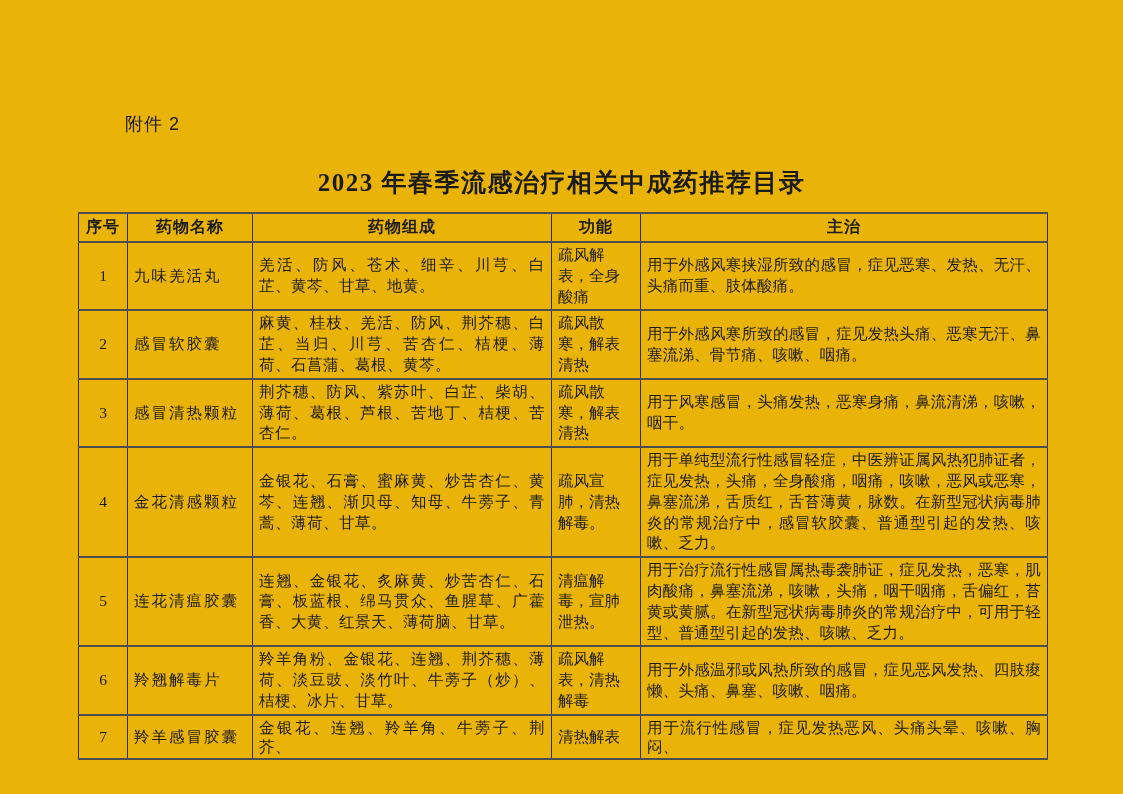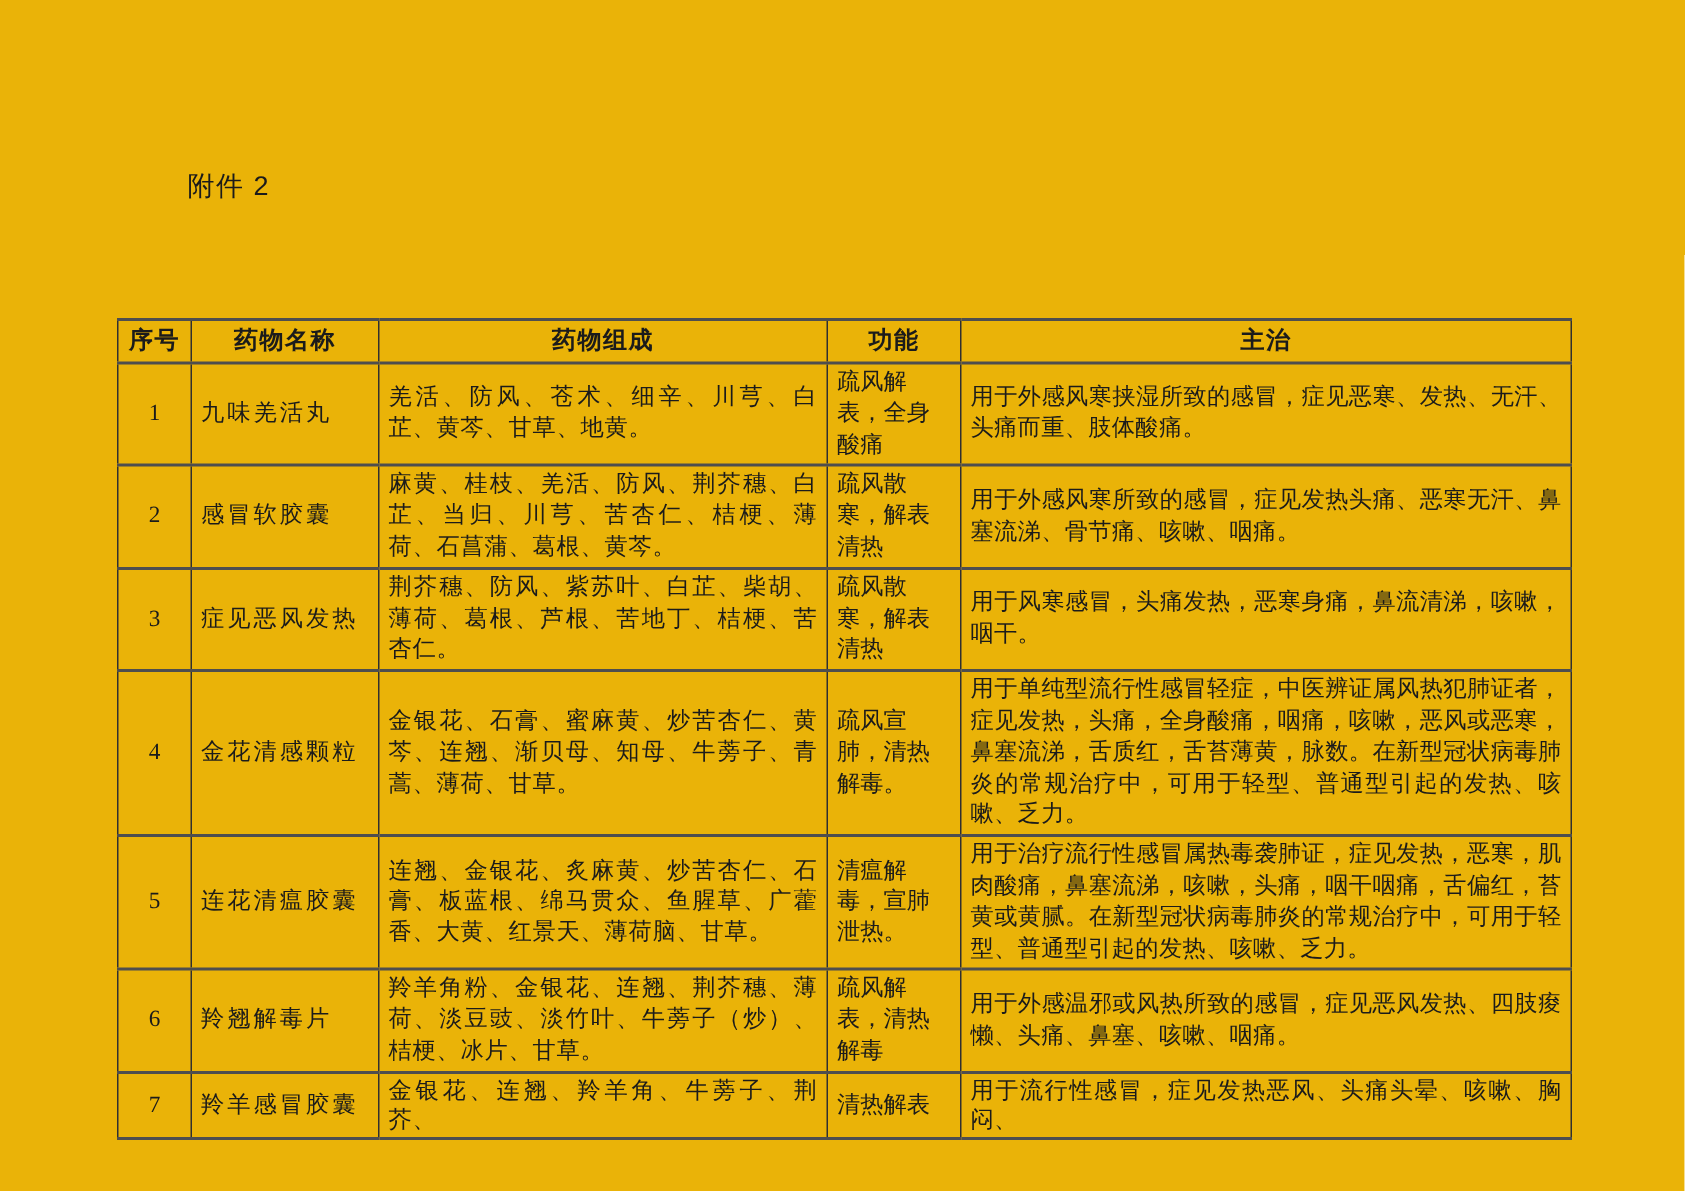--- a/index.html
+++ b/index.html
@@ -107,20 +107,21 @@
   tbody tr:nth-child(6) td { height: 64px; }
   tbody tr:nth-child(7) td { height: 30px; line-height: 19px; }
 </style>
 </head>
 <body>
 
 <div class="page">
 
   <div class="attachment">附件 2</div>
 
+  <h1 class="title">2023 年春季流感治疗相关中成药推荐目录</h1>
 
   <table class="med">
     <colgroup>
       <col style="width:49px">
       <col style="width:125px">
       <col style="width:299px">
       <col style="width:89px">
       <col style="width:407px">
     </colgroup>
     <thead>
@@ -142,31 +143,31 @@
       </tr>
       <tr>
         <td class="c-no">2</td>
         <td class="c-name">感冒软胶囊</td>
         <td class="c-comp">麻黄、桂枝、羌活、防风、荆芥穗、白芷、当归、川芎、苦杏仁、桔梗、薄荷、石菖蒲、葛根、黄芩。</td>
         <td class="c-func">疏风散寒，解表清热</td>
         <td class="c-ind">用于外感风寒所致的感冒，症见发热头痛、恶寒无汗、鼻塞流涕、骨节痛、咳嗽、咽痛。</td>
       </tr>
       <tr>
         <td class="c-no">3</td>
-        <td class="c-name">症见恶风发热</td>
+        <td class="c-name">感冒清热颗粒</td>
         <td class="c-comp">荆芥穗、防风、紫苏叶、白芷、柴胡、薄荷、葛根、芦根、苦地丁、桔梗、苦杏仁。</td>
         <td class="c-func">疏风散寒，解表清热</td>
         <td class="c-ind">用于风寒感冒，头痛发热，恶寒身痛，鼻流清涕，咳嗽，咽干。</td>
       </tr>
       <tr>
         <td class="c-no">4</td>
         <td class="c-name">金花清感颗粒</td>
         <td class="c-comp">金银花、石膏、蜜麻黄、炒苦杏仁、黄芩、连翘、渐贝母、知母、牛蒡子、青蒿、薄荷、甘草。</td>
         <td class="c-func">疏风宣肺，清热解毒。</td>
-        <td class="c-ind">用于单纯型流行性感冒轻症，中医辨证属风热犯肺证者，症见发热，头痛，全身酸痛，咽痛，咳嗽，恶风或恶寒，鼻塞流涕，舌质红，舌苔薄黄，脉数。在新型冠状病毒肺炎的常规治疗中，可用于轻型、普通型引起的发热、咳嗽、乏力。</td>
+        <td class="c-ind">用于单纯型流行性感冒轻症，中医辨证属风热犯肺证者，症见发热，头痛，全身酸痛，咽痛，咳嗽，恶风或恶寒，鼻塞流涕，舌质红，舌苔薄黄，脉数。在新型冠状病毒肺炎的常规治疗中，感冒软胶囊、普通型引起的发热、咳嗽、乏力。</td>
       </tr>
       <tr>
         <td class="c-no">5</td>
         <td class="c-name">连花清瘟胶囊</td>
         <td class="c-comp">连翘、金银花、炙麻黄、炒苦杏仁、石膏、板蓝根、绵马贯众、鱼腥草、广藿香、大黄、红景天、薄荷脑、甘草。</td>
         <td class="c-func">清瘟解毒，宣肺泄热。</td>
         <td class="c-ind">用于治疗流行性感冒属热毒袭肺证，症见发热，恶寒，肌肉酸痛，鼻塞流涕，咳嗽，头痛，咽干咽痛，舌偏红，苔黄或黄腻。在新型冠状病毒肺炎的常规治疗中，可用于轻型、普通型引起的发热、咳嗽、乏力。</td>
       </tr>
       <tr>
         <td class="c-no">6</td>

